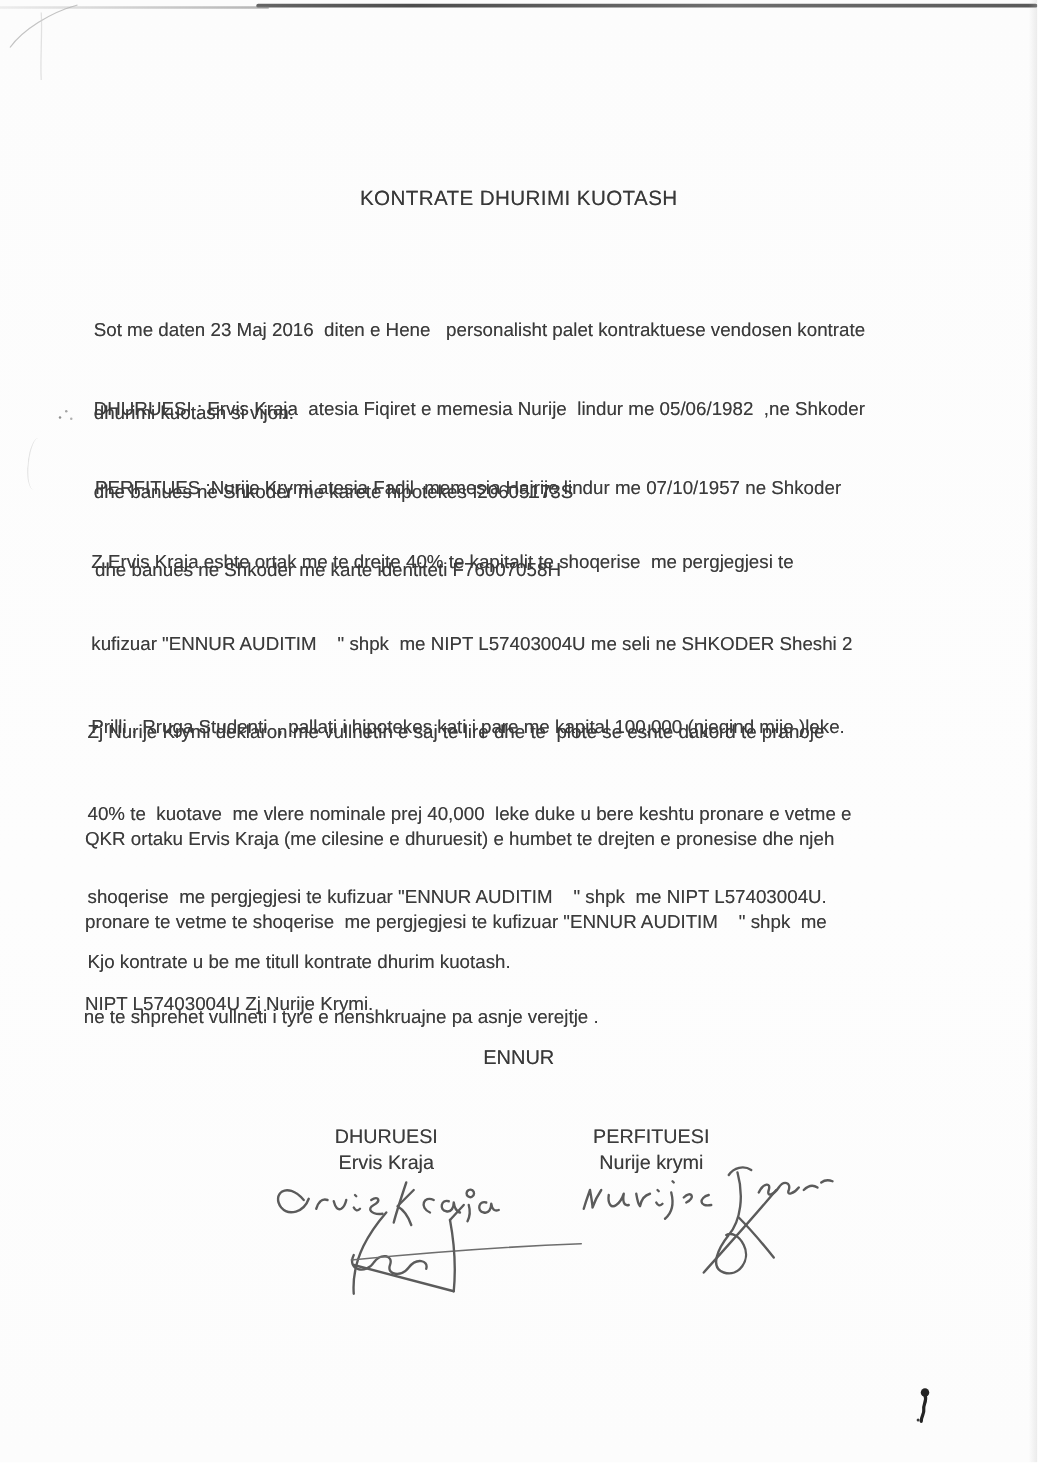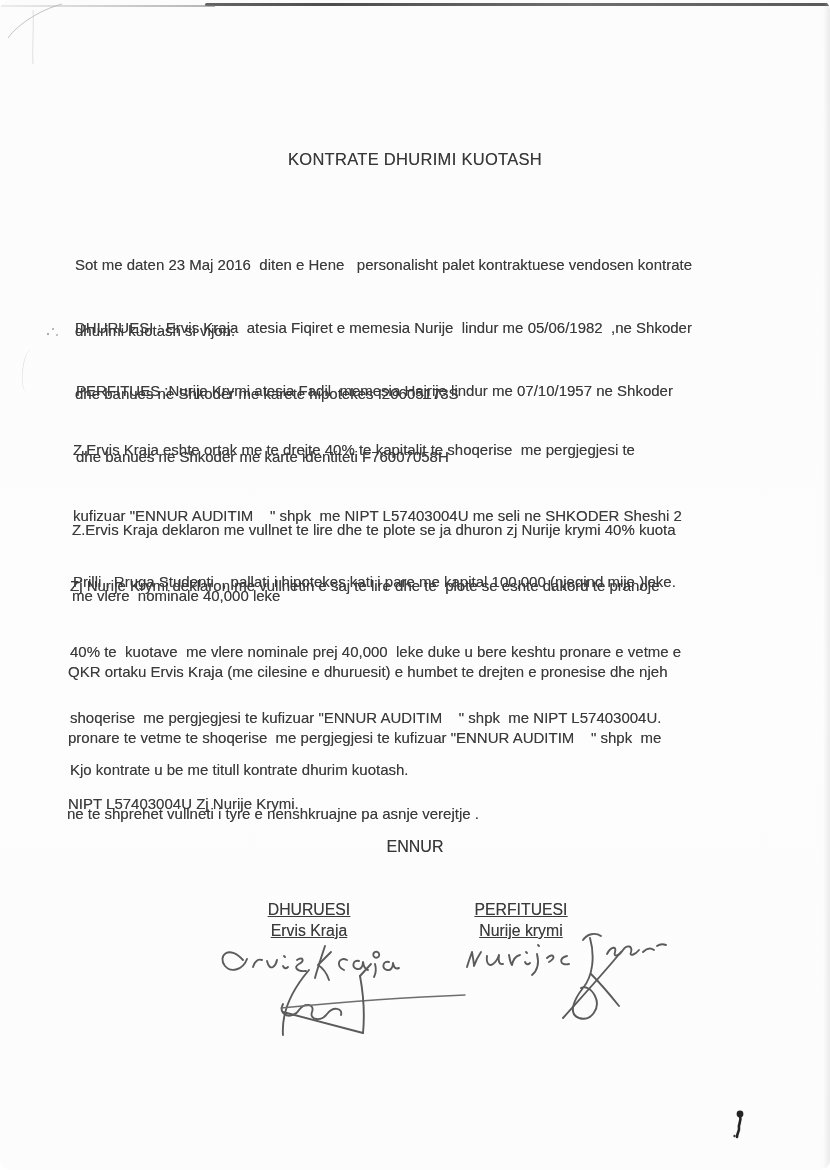--- a/index.html
+++ b/index.html
@@ -3,21 +3,20 @@
 <meta charset="utf-8">
 <style>
   html,body{margin:0;padding:0;background:#ffffff;}
   .page{
     position:relative;
     width:830px;height:1170px;
     background:linear-gradient(180deg,#fcfcfc 0%,#fdfdfd 60%,#fcfcfc 100%);
     overflow:hidden;
     font-family:"Liberation Sans",sans-serif;
     color:#3b3b3b;
-    border-radius:10px;
   }
   
   .edge-top-dark{position:absolute;top:3px;left:205px;right:0;height:3px;
     background:linear-gradient(90deg,#4a4a4a,#2e2e2e 20%,#555 60%,#3c3c3c);border-radius:2px;opacity:.85;}
   .edge-top-light{position:absolute;top:5px;left:0;width:215px;height:2px;
     background:linear-gradient(90deg,rgba(150,150,150,.15),rgba(120,120,120,.55));}
   .edge-right-streak{position:absolute;top:0;right:0;width:7px;height:100%;
     background:linear-gradient(90deg,rgba(255,255,255,0),rgba(190,190,190,.28));}
   .corner-scratch{position:absolute;top:0;left:0;width:70px;height:70px;pointer-events:none;}
   .left-curve{position:absolute;left:22px;top:350px;width:13px;height:42px;
@@ -30,21 +29,21 @@
   .ink-blot{position:absolute;left:729px;top:1108px;}
   
   .doc-title{position:absolute;top:150px;left:0;width:100%;text-align:center;
     font-size:16.5px;letter-spacing:.3px;color:#383838;
     text-shadow:0 0 .4px rgba(55,55,55,.6);}
   .para{position:absolute;white-space:pre;font-size:15px;line-height:22px;color:#3b3b3b;
     text-shadow:0 0 .4px rgba(55,55,55,.55);}
   .parties-heading{position:absolute;top:838px;left:0;width:100%;text-align:center;
     font-size:16px;color:#383838;text-shadow:0 0 .4px rgba(55,55,55,.6);}
   .sig-col{position:absolute;width:150px;text-align:center;font-size:15.8px;line-height:21px;
-    color:#3b3b3b;text-shadow:0 0 .4px rgba(55,55,55,.55);text-decoration:underline;}
+    color:#3b3b3b;text-shadow:0 0 .4px rgba(55,55,55,.55);}
   .sig-col.left{left:234px;top:899px;}
   .sig-col.right{left:446px;top:899px;text-align:center;}
   .sig-svg{position:absolute;}
   .sig-svg path{fill:none;stroke:#5b5b5b;stroke-width:1.9;stroke-linecap:round;stroke-linejoin:round;}
   .sig-svg .thin{stroke-width:1.3;stroke:#6e6e6e;}
 </style>
 </head>
 <body>
 
 <div class="page">
@@ -79,24 +78,20 @@
     <div>PERFITUES :Nurije Krymi atesia Fadil  memesia Hajrije lindur me 07/10/1957 ne Shkoder</div>
     <div>dhe banues ne Shkoder me karte identiteti F76007058H</div>
   </div>
 
   <div class="para" style="top:395px;left:73px;">
     <div>Z.Ervis Kraja eshte ortak me te drejte 40% te kapitalit te shoqerise  me pergjegjesi te</div>
     <div>kufizuar "ENNUR AUDITIM    " shpk  me NIPT L57403004U me seli ne SHKODER Sheshi 2</div>
     <div>Prilli , Rruga Studenti  , pallati i hipotekes kati i pare me kapital 100,000 (njeqind mije )leke.</div>
   </div>
 
-  <div class="para" style="top:475px;left:72px;">
-    <div>Z.Ervis Kraja deklaron me vullnet te lire dhe te plote se ja dhuron zj Nurije krymi 40% kuota</div>
-    <div>me vlere  nominale 40,000 leke</div>
-  </div>
 
   <div class="para" style="top:531px;left:70px;">
     <div>Zj Nurije Krymi deklaron me vullnetin e saj te lire dhe te  plote se eshte dakord te pranoje</div>
     <div>40% te  kuotave  me vlere nominale prej 40,000  leke duke u bere keshtu pronare e vetme e</div>
     <div>shoqerise  me pergjegjesi te kufizuar "ENNUR AUDITIM    " shpk  me NIPT L57403004U.</div>
   </div>
 
   <div class="para" style="top:617px;left:68px;">
     <div>QKR ortaku Ervis Kraja (me cilesine e dhuruesit) e humbet te drejten e pronesise dhe njeh</div>
     <div>pronare te vetme te shoqerise  me pergjegjesi te kufizuar "ENNUR AUDITIM    " shpk  me</div>

